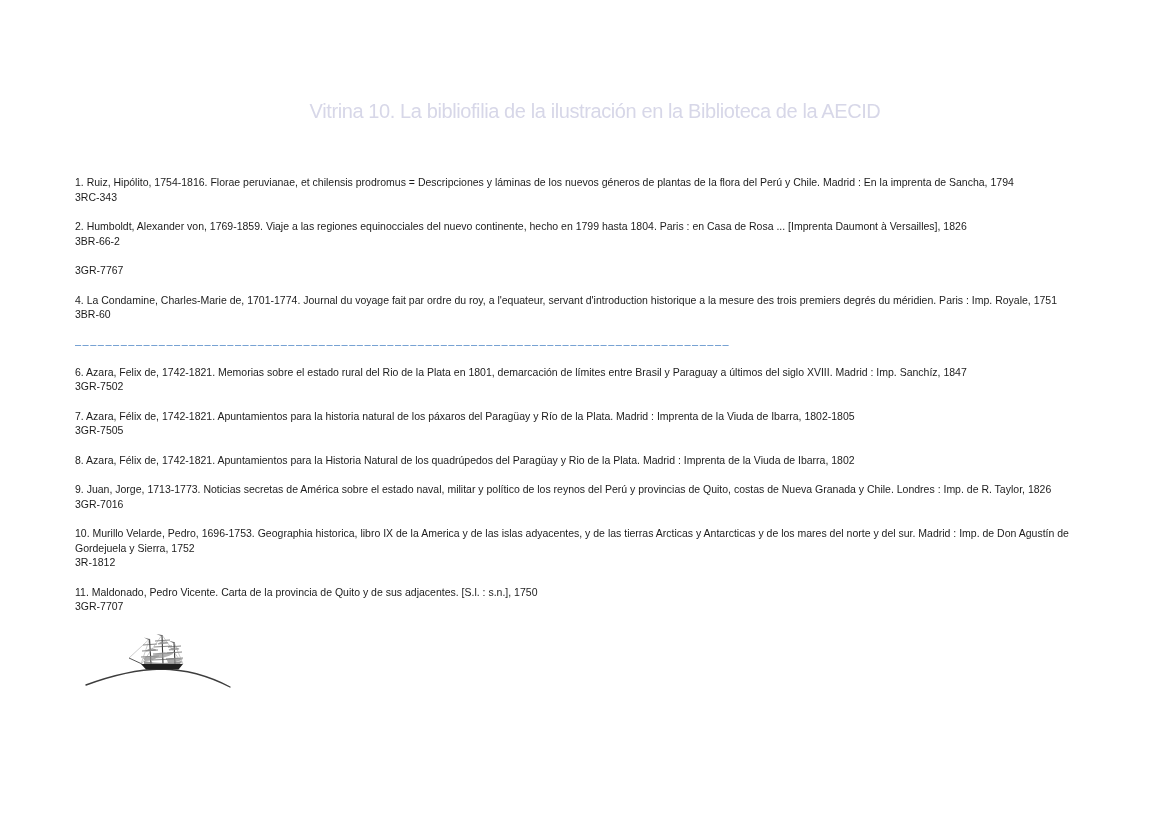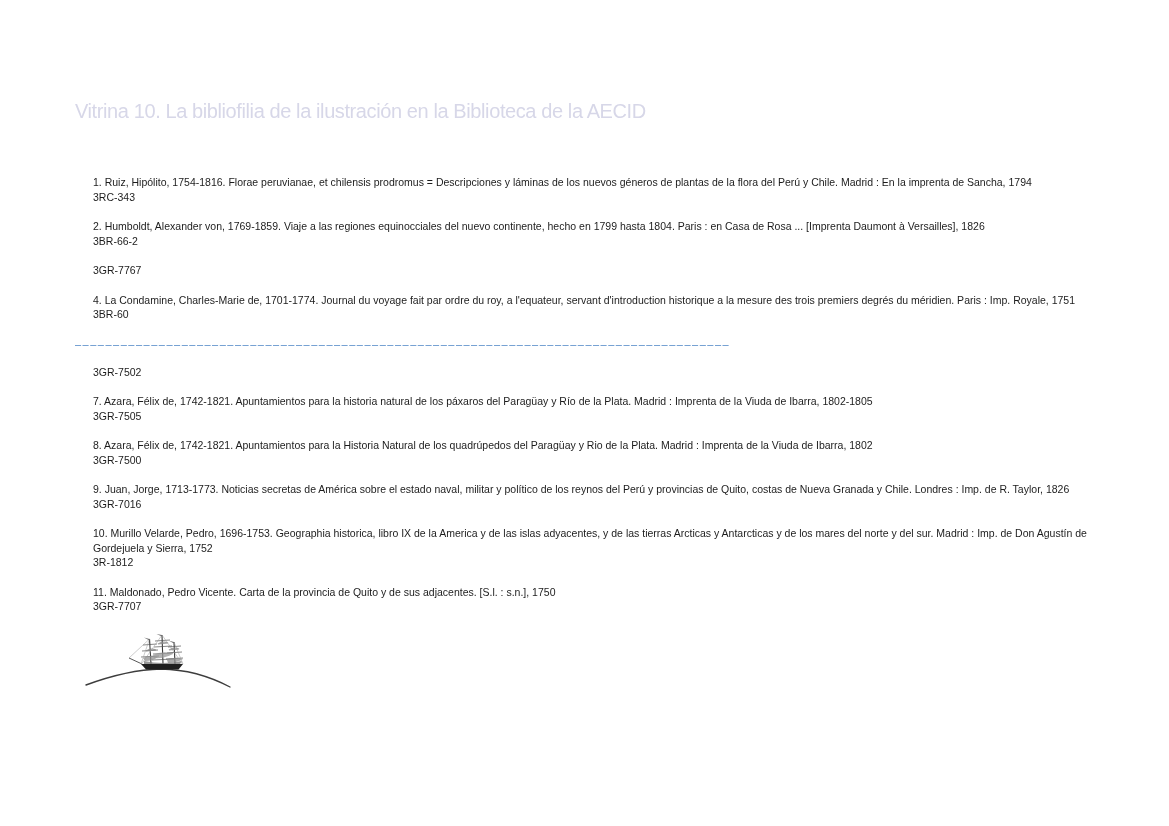--- a/index.html
+++ b/index.html
@@ -20,23 +20,24 @@
     width:1169px;height:826px;
     padding:100px 54px 0 75px;
   }
   .title{
     font-size:20px;
     font-weight:normal;
     letter-spacing:-0.4px;
     color:var(--color-title);
     margin-bottom:52px;
     white-space:nowrap;
+    text-align:center;
   }
   .entries{width:1040px;}
-  .entry{margin-bottom:15px;margin-left:18px;}
+  .entry{margin-bottom:15px;}
   .entry .citation,
   .entry .callnum{
     font-size:10.5px;
     line-height:14.5px;
     color:var(--color-text);
   }
   .separator{
     width:655px;
     overflow:hidden;
     white-space:nowrap;
@@ -81,31 +82,31 @@
   </div>
 
   <div class="entry">
   </div>
 </div>
 
   <div class="separator">––––––––––––––––––––––––––––––––––––––––––––––––––––––––––––––––––––––––––––––––––––––––––––––––––––</div>
 
   <div class="entries">
   <div class="entry">
+    <div class="citation">6. Azara, Felix de, 1742-1821. Memorias sobre el estado rural del Rio de la Plata en 1801, demarcación de límites entre Brasil y Paraguay a últimos del siglo XVIII. Madrid : Imp. Sanchíz, 1847</div>
     <div class="callnum">3GR-7502</div>
   </div>
 
   <div class="entry">
     <div class="citation">7. Azara, Félix de, 1742-1821. Apuntamientos para la historia natural de los páxaros del Paragüay y Río de la Plata. Madrid : Imprenta de la Viuda de Ibarra, 1802-1805</div>
     <div class="callnum">3GR-7505</div>
   </div>
 
   <div class="entry">
     <div class="citation">8. Azara, Félix de, 1742-1821. Apuntamientos para la Historia Natural de los quadrúpedos del Paragüay y Rio de la Plata. Madrid : Imprenta de la Viuda de Ibarra, 1802</div>
-    <div class="callnum">3GR-7500</div>
   </div>
 
   <div class="entry">
     <div class="citation">9. Juan, Jorge, 1713-1773. Noticias secretas de América sobre el estado naval, militar y político de los reynos del Perú y provincias de Quito, costas de Nueva Granada y Chile. Londres : Imp. de R. Taylor, 1826</div>
     <div class="callnum">3GR-7016</div>
   </div>
 
   <div class="entry">
     <div class="citation">10. Murillo Velarde, Pedro, 1696-1753. Geographia historica, libro IX de la America y de las islas adyacentes, y de las tierras Arcticas y Antarcticas y de los mares del norte y del sur. Madrid : Imp. de Don Agustín de Gordejuela y Sierra, 1752</div>
     <div class="callnum">3R-1812</div>

